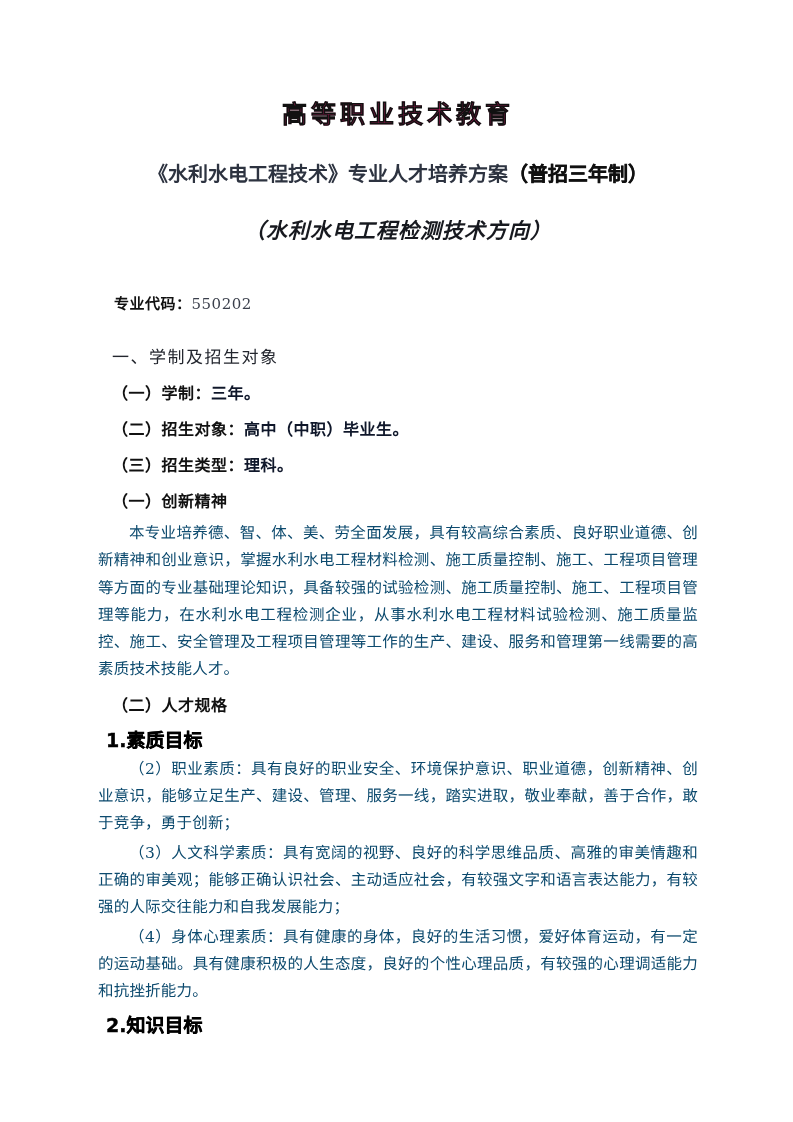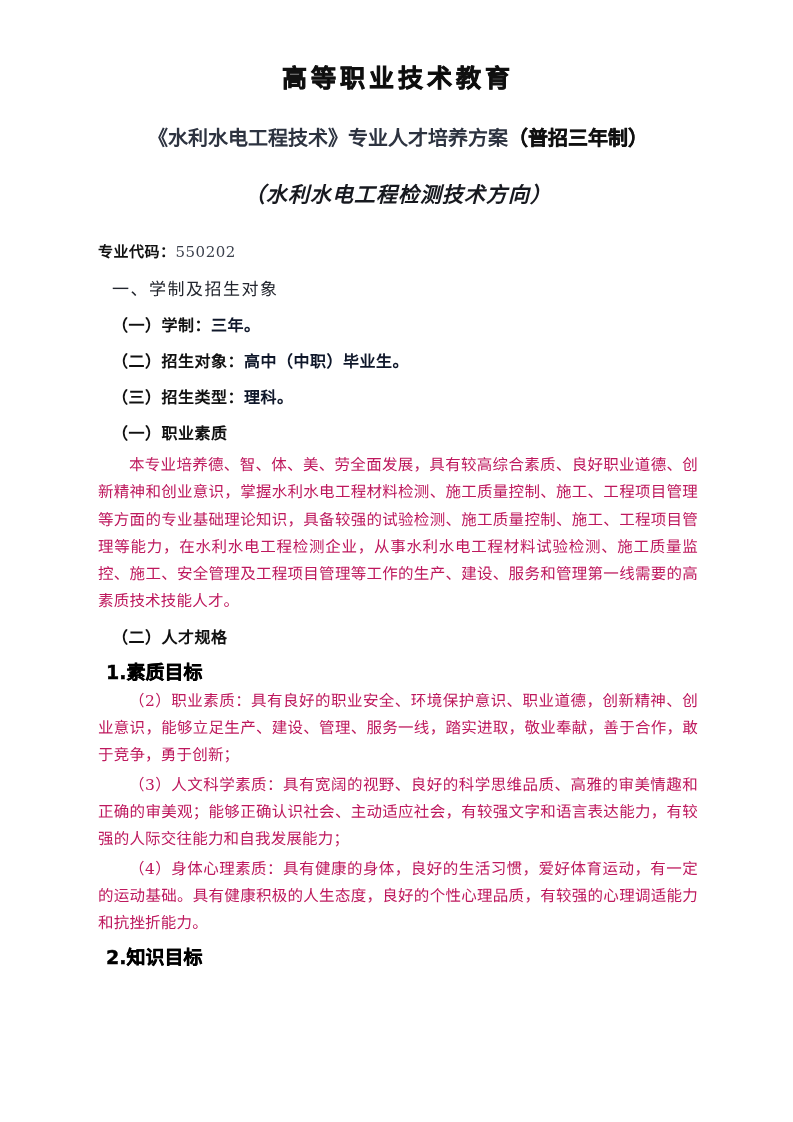--- a/index.html
+++ b/index.html
@@ -32,23 +32,23 @@
     width: 600px;
   }
 
   
   .title-main {
     text-align: center;
     font-family: "DejaVu Sans", "Liberation Sans", sans-serif;
     font-weight: 700;
     font-size: 25px;
     letter-spacing: 4px;
-    color: #000000;
-    margin: 0;
-    padding-top: 64px;
+    color: #be185d;
+    margin: 0;
+    padding-top: 100px;
     line-height: 30px;
     -webkit-text-stroke: 0.7px #111;
   }
 
   .title-sub {
     text-align: center;
     font-family: "DejaVu Serif", "Liberation Serif", serif;
     font-size: 20px;
     color: #2d3340;
     margin: 8px;
@@ -69,21 +69,21 @@
     font-weight: 700;
     font-size: 21px;
     color: #17191f;
     margin: 0;
     padding-top: 18px;
     line-height: 28px;
     letter-spacing: 1px;
   }
 
   .line-code {
-    margin: 0;
+    margin: 16px;
     padding-top: 30px;
     font-size: 15px;
     line-height: 26px;
   }
   .line-code .lab {
     font-family: "DejaVu Sans", "Liberation Sans", sans-serif;
     font-weight: 700;
     color: #111;
     font-size: 15px;
     letter-spacing: 0.5px;
@@ -138,21 +138,21 @@
     text-indent: 8px;
     -webkit-text-stroke: 0.4px #000;
   }
 
   .para {
     margin: 0;
     padding-top: 4px;
     font-family: "DejaVu Serif", "Liberation Serif", serif;
     font-size: 15.5px;
     line-height: 27.3px;
-    color: #be185d;
+    color: #0c4a6e;
     text-align: justify;
     text-align-last: left;
     text-indent: 31px;
     letter-spacing: 0.2px;
   }
 
   .para.tight { padding-top: 2px; }
 </style>
 </head>
 <body>
@@ -180,21 +180,21 @@
 
     <p class="h2n">
       <span>（二）招生对象：</span><span class="val">高中（中职）毕业生。</span>
     </p>
 
     <p class="h2n">
       <span>（三）招生类型：</span><span class="val">理科。</span>
     </p>
 
 
-    <p class="h2n">（一）职业素质</p>
+    <p class="h2n">（一）创新精神</p>
 
     <p class="para">本专业培养德、智、体、美、劳全面发展，具有较高综合素质、良好职业道德、创新精神和创业意识，掌握水利水电工程材料检测、施工质量控制、施工、工程项目管理等方面的专业基础理论知识，具备较强的试验检测、施工质量控制、施工、工程项目管理等能力，在水利水电工程检测企业，从事水利水电工程材料试验检测、施工质量监控、施工、安全管理及工程项目管理等工作的生产、建设、服务和管理第一线需要的高素质技术技能人才。</p>
 
     <p class="h2n">（二）人才规格</p>
 
     <p class="h3n">1.素质目标</p>
 
     <p class="para tight">（2）职业素质：具有良好的职业安全、环境保护意识、职业道德，创新精神、创业意识，能够立足生产、建设、管理、服务一线，踏实进取，敬业奉献，善于合作，敢于竞争，勇于创新；</p>
     <p class="para tight">（3）人文科学素质：具有宽阔的视野、良好的科学思维品质、高雅的审美情趣和正确的审美观；能够正确认识社会、主动适应社会，有较强文字和语言表达能力，有较强的人际交往能力和自我发展能力；</p>
     <p class="para tight">（4）身体心理素质：具有健康的身体，良好的生活习惯，爱好体育运动，有一定的运动基础。具有健康积极的人生态度，良好的个性心理品质，有较强的心理调适能力和抗挫折能力。</p>

